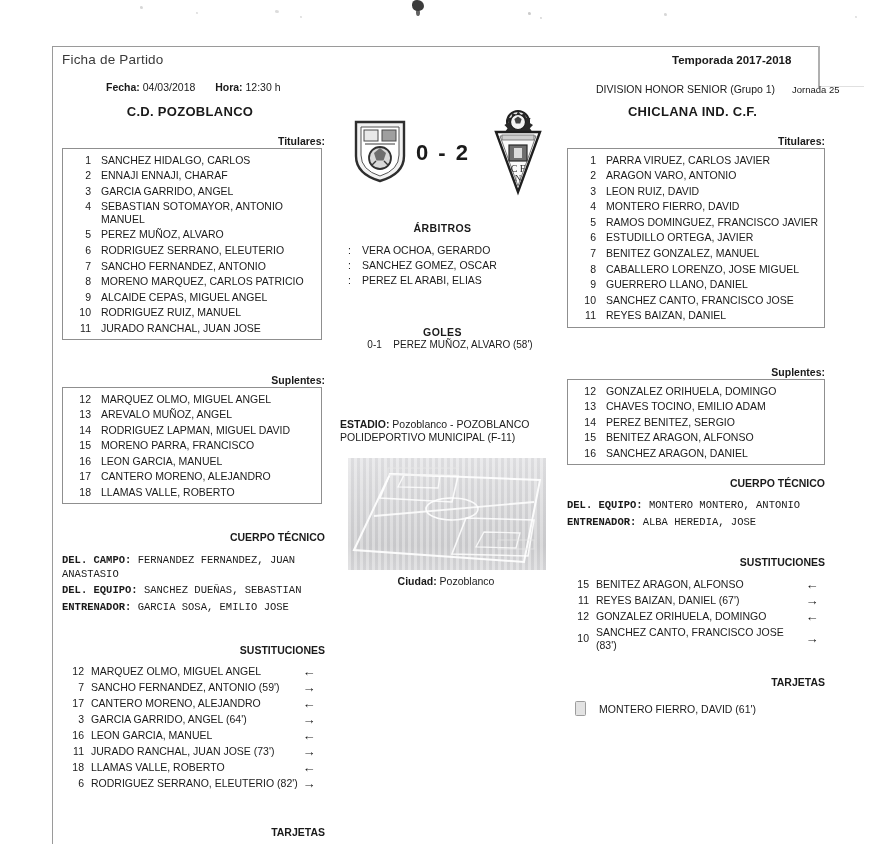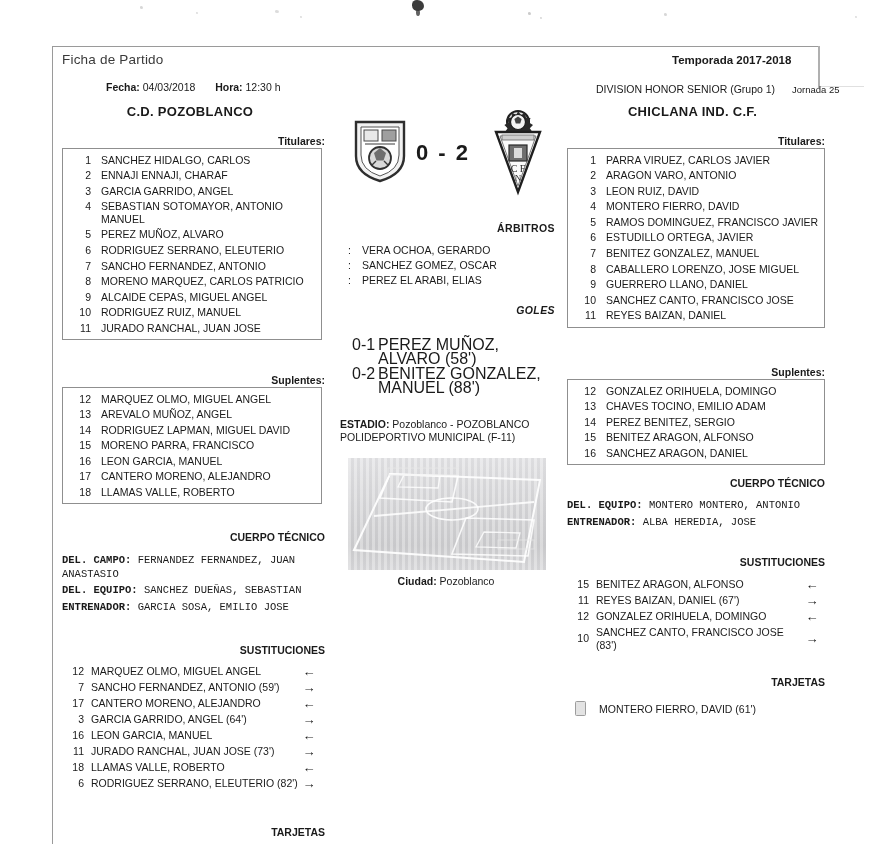--- a/index.html
+++ b/index.html
@@ -51,24 +51,24 @@
     padding:3px 0 3px 0;
   }
   .prow{display:flex;align-items:flex-start;padding:1.5px 4px 1.5px 0;}
   .pnum{width:28px;min-width:28px;text-align:right;font-size:10.5px;padding-right:10px;}
   .pname{font-size:10.5px;line-height:12.6px;}
 
   
   .crest{position:absolute;}
   .score{position:absolute;left:408px;top:140px;width:70px;text-align:center;font-size:22px;font-weight:bold;letter-spacing:2px;font-family:"Liberation Sans",sans-serif;}
 
-  .ctr-head{position:absolute;width:225px;text-align:right;font-size:10.5px;font-weight:bold;letter-spacing:.4px;}
+  .ctr-head{position:absolute;width:225px;text-align:center;font-size:10.5px;font-weight:bold;letter-spacing:.4px;}
   .ref-row{display:flex;font-size:10.5px;line-height:15px;}
   .ref-colon{width:14px;min-width:14px;text-align:left;}
-  .goal-row{display:flex;font-size:16px;line-height:14px;margin-bottom:1px;}
+  .goal-row{display:flex;font-size:10px;line-height:14px;margin-bottom:1px;justify-content:center;}
   .goal-sc{width:26px;min-width:26px;}
 
   .estadio{position:absolute;left:340px;top:418px;width:212px;font-size:10.5px;line-height:13px;}
   .estadio b{font-weight:bold;}
 
   .pitch{position:absolute;left:348px;top:458px;width:198px;height:112px;overflow:hidden;background:#e9e9ea;}
   .pitch .sky{position:absolute;inset:0;background:
       linear-gradient(180deg,#e4e4e6 0%, #dedee0 18%, #d4d4d6 52%, #cdcdcf 78%, #d9d9db 100%);}
   .pitch .stripes{position:absolute;inset:0;opacity:.35;
       background:repeating-linear-gradient(90deg, rgba(255,255,255,.75) 0 3px, rgba(150,150,155,.25) 3px 6px);}
@@ -171,29 +171,25 @@
   <div class="ref-row">
     <span class="ref-colon">:</span>
     <span>SANCHEZ GOMEZ, OSCAR</span>
   </div>
   <div class="ref-row">
     <span class="ref-colon">:</span>
     <span>PEREZ EL ARABI, ELIAS</span>
   </div>
 </div>
 
-<div class="ctr-head" style="left:330px;top:304px;font-style:italic;">GOLES</div>
+<div class="ctr-head" style="left:330px;top:326px;">GOLES</div>
 <div style="position:absolute;left:352px;top:338px;width:196px;">
   <div class="goal-row">
     <span class="goal-sc">0-1</span>
     <span>PEREZ MUÑOZ, ALVARO (58')</span>
-  </div>
-  <div class="goal-row">
-    <span class="goal-sc">0-2</span>
-    <span>BENITEZ GONZALEZ, MANUEL (88')</span>
   </div>
 </div>
 
 <div class="estadio">
   <b>ESTADIO:</b>
   <span>Pozoblanco - POZOBLANCO POLIDEPORTIVO MUNICIPAL (F-11)</span>
 </div>
 
 <div class="pitch">
   <div class="sky"></div>

